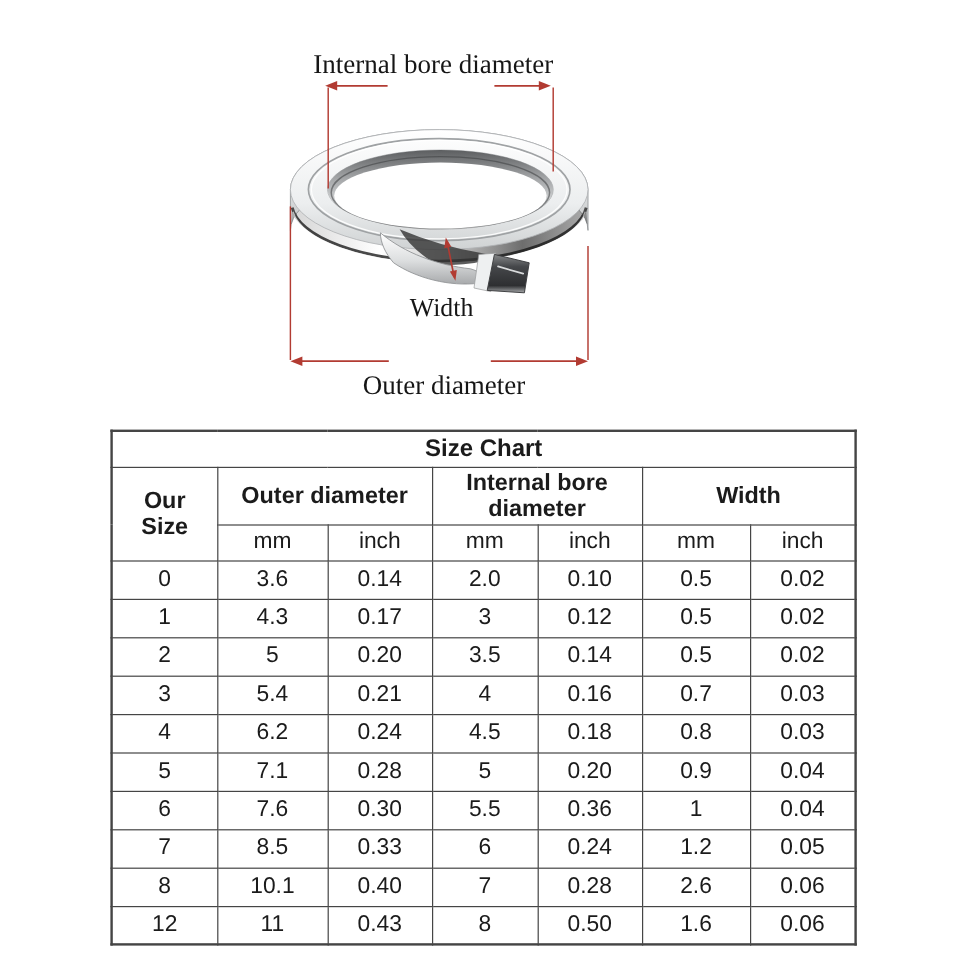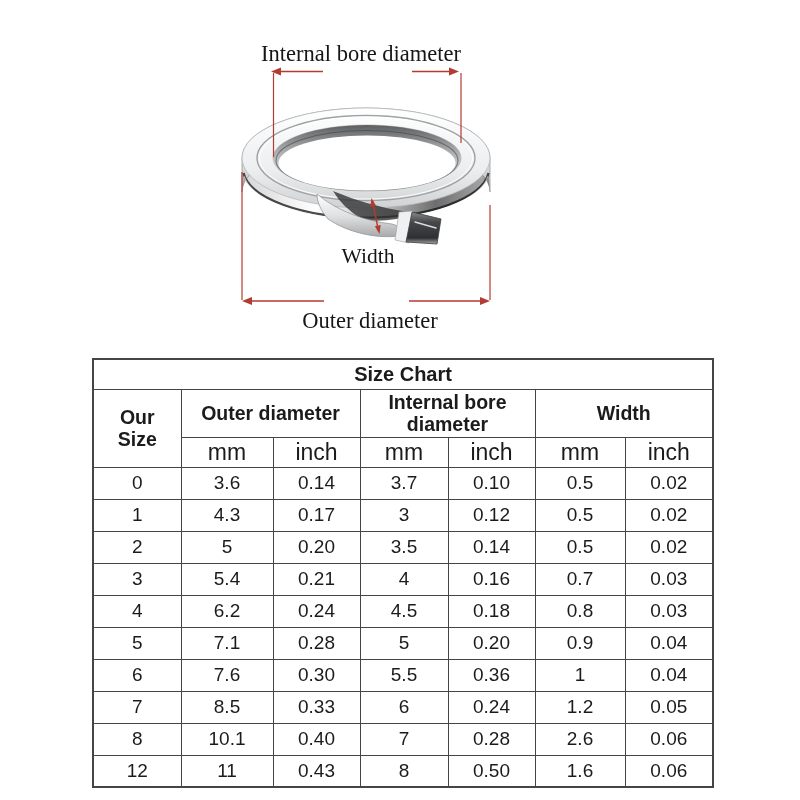--- a/index.html
+++ b/index.html
@@ -46,21 +46,21 @@
     line-height: 1.15;
     overflow: hidden;
   }
   tr.r-title  { height: 30px; }
   tr.r-group  { height: 48px; }
   tr.r-units  { height: 30px; }
   tbody tr    { height: 32px; }
 
   th.t-title  { font-size: 20px;   font-weight: bold; }
   th.t-group  { font-size: 19.5px; font-weight: bold; }
-  th.t-unit   { font-size: 23px;   font-weight: normal; }
+  th.t-unit   { font-size: 19px;   font-weight: normal; }
   tbody td    { font-size: 19px;   font-weight: normal; }
 </style>
 </head>
 <body>
 
 <div class="canvas">
 
   <svg class="illustration" viewBox="0 0 800 358" aria-hidden="true">
     <defs>
       <linearGradient id="gTop" gradientUnits="userSpaceOnUse" x1="0" y1="108" x2="0" y2="244">
@@ -185,21 +185,21 @@
         <th class="t-unit">inch</th>
         <th class="t-unit">mm</th>
         <th class="t-unit">inch</th>
       </tr>
     </thead>
     <tbody>
         <tr>
           <td>0</td>
           <td>3.6</td>
           <td>0.14</td>
-          <td>3.7</td>
+          <td>2.0</td>
           <td>0.10</td>
           <td>0.5</td>
           <td>0.02</td>
         </tr>
         <tr>
           <td>1</td>
           <td>4.3</td>
           <td>0.17</td>
           <td>3</td>
           <td>0.12</td>

